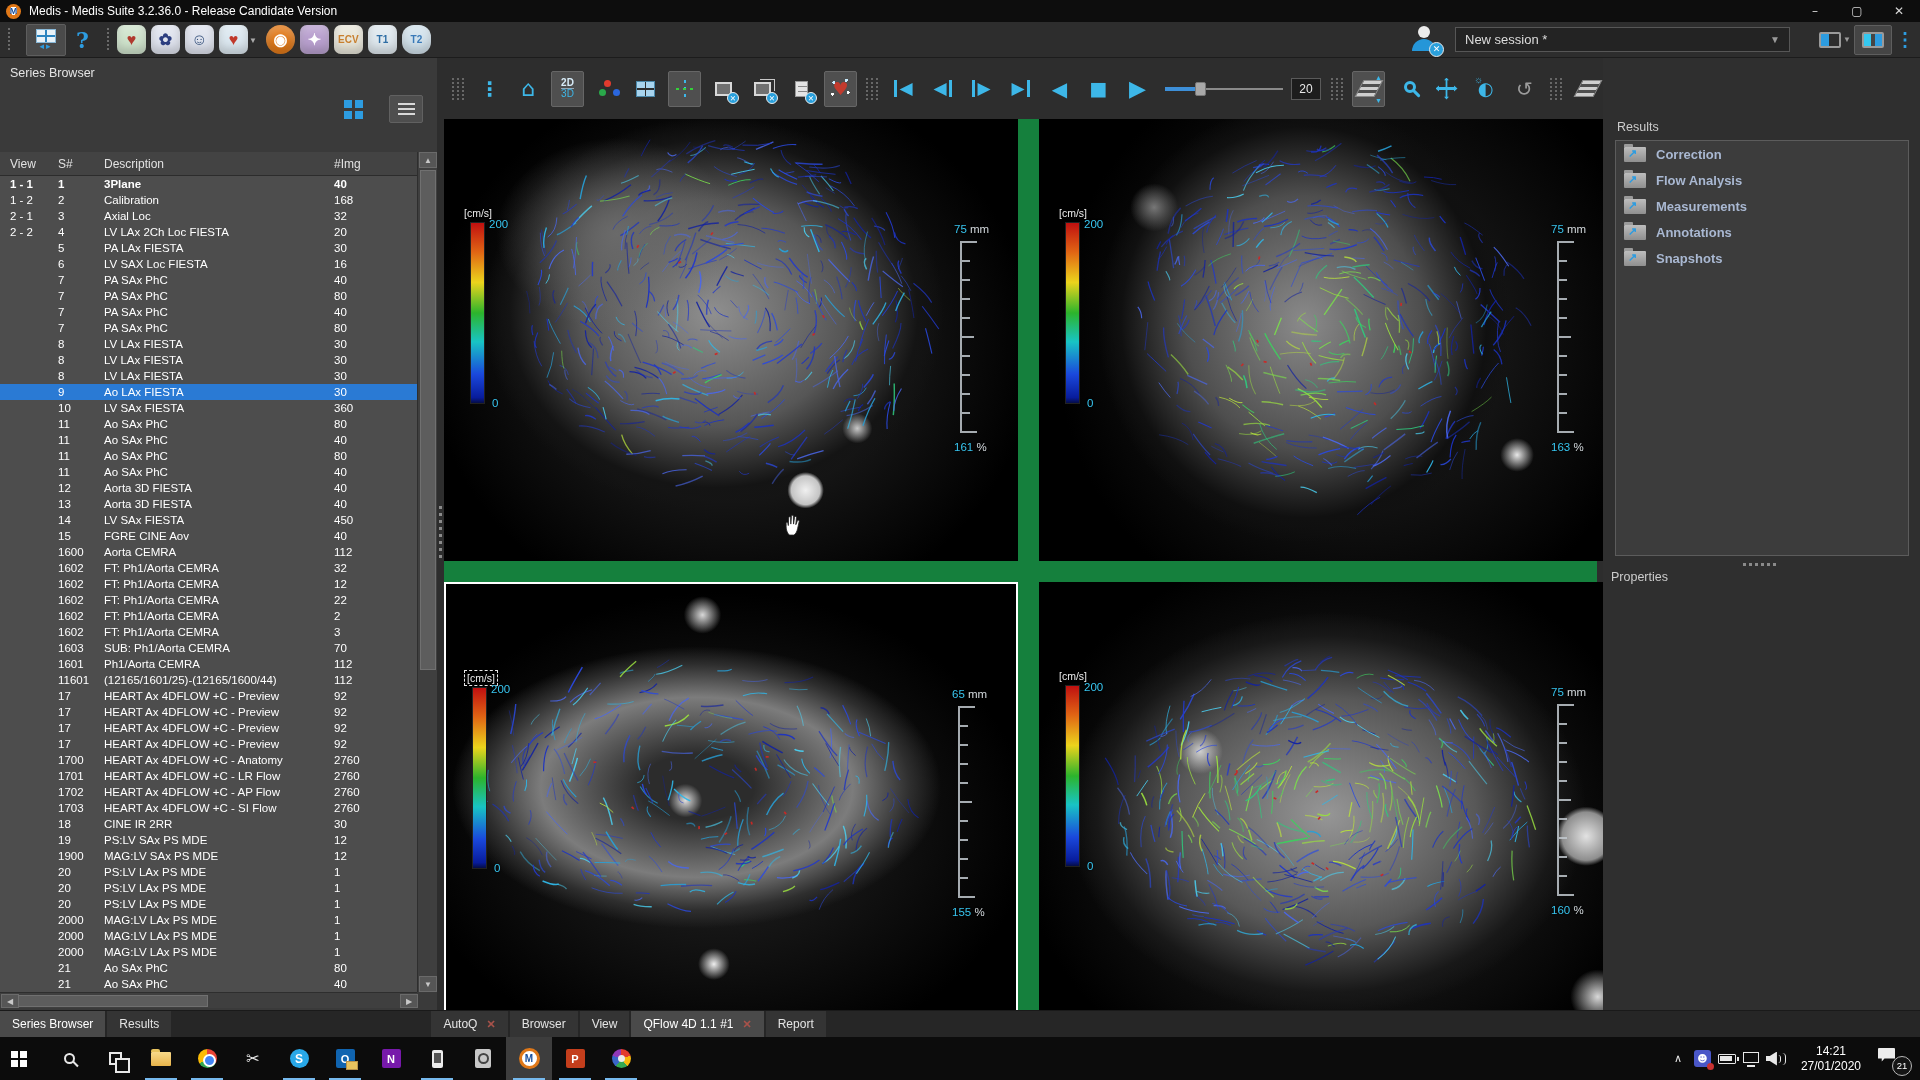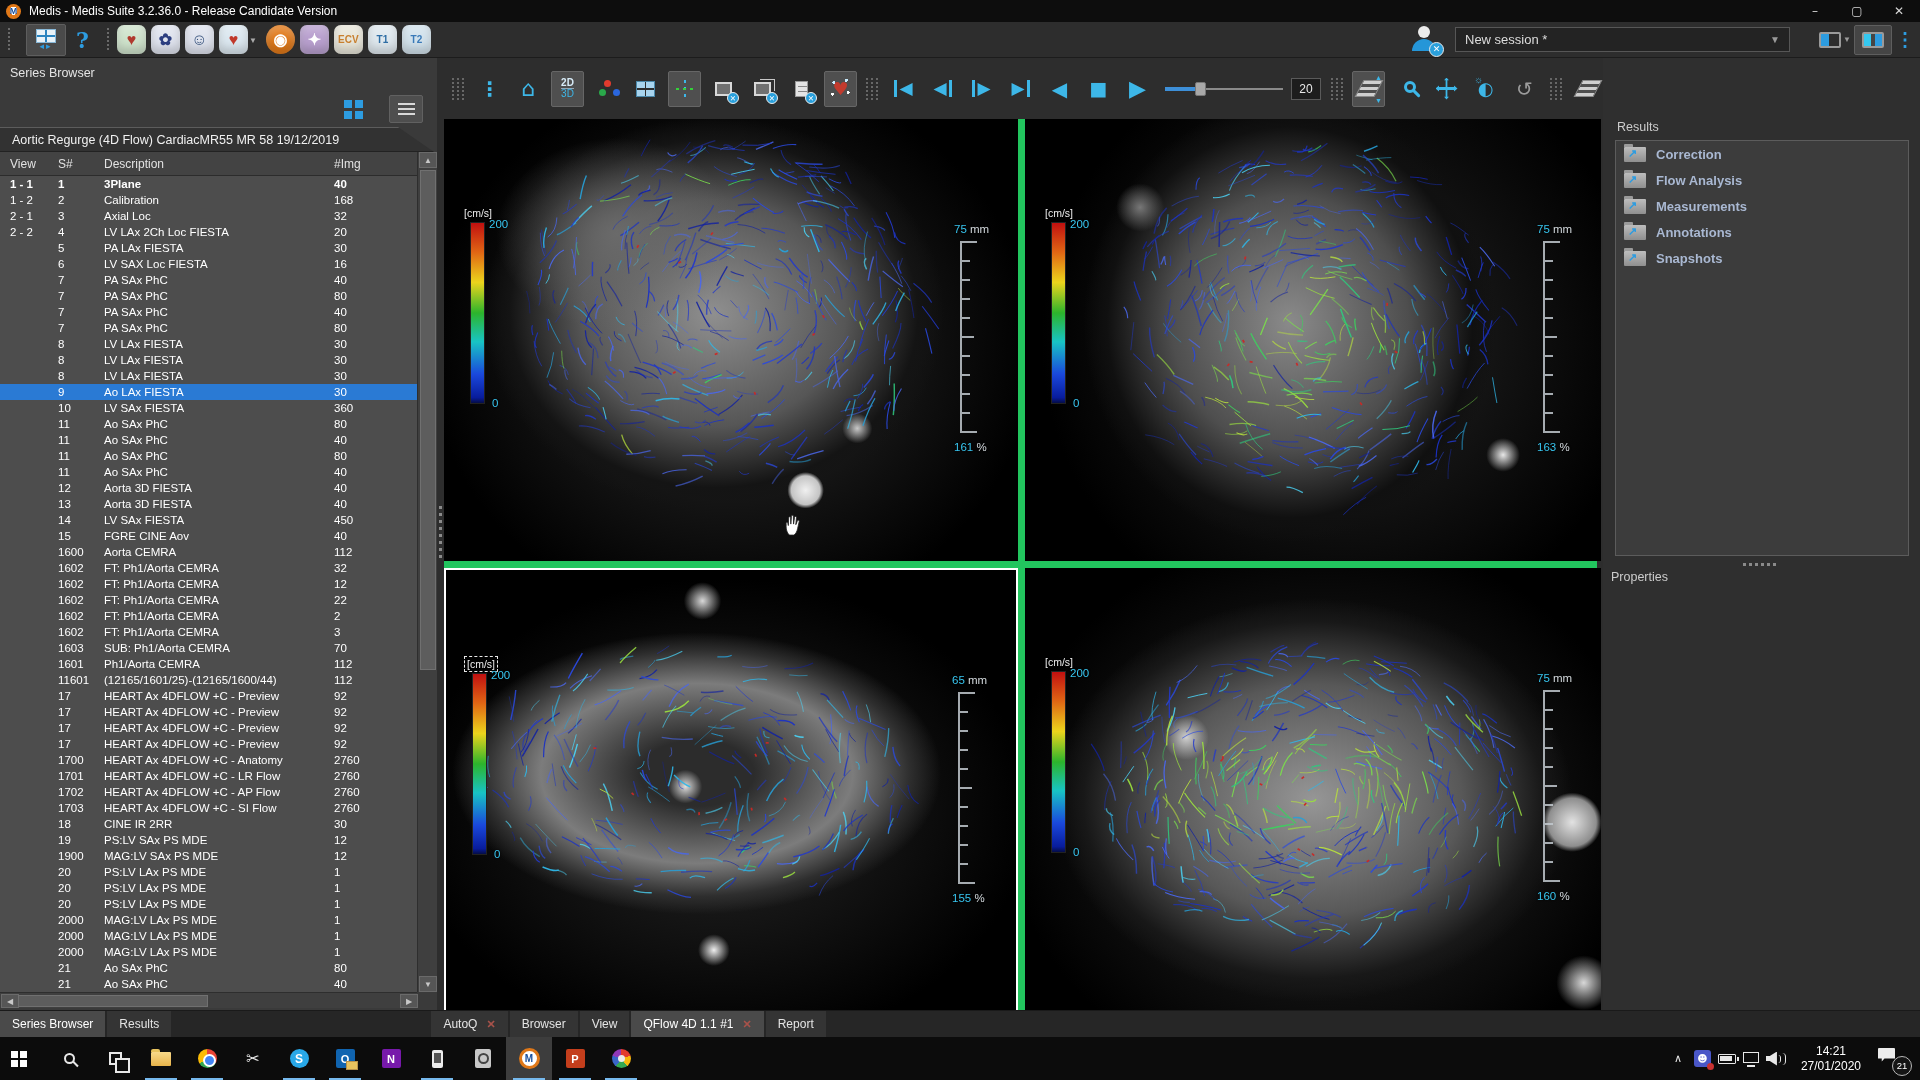--- a/index.html
+++ b/index.html
@@ -152,22 +152,22 @@
   .abcic{font-size:9px;font-weight:bold;color:#b4b4b4;line-height:9px;text-align:center}
   .camic{width:20px;height:14px;background:#bdbdbd;border-radius:2px;position:relative}
   .camic::before{content:"";position:absolute;left:3px;top:-3px;width:6px;height:3px;background:#bdbdbd}
   .camic::after{content:"";position:absolute;left:7px;top:3px;width:8px;height:8px;border-radius:50%;background:#5a5a5a;border:1px solid #888}
   .clipic{width:14px;height:17px;background:#b5b5b5;border-radius:2px;position:relative}
   .clipic::before{content:"";position:absolute;left:3px;top:-2px;width:7px;height:4px;background:#8a8a8a;border-radius:1px}
   .clipic::after{content:"";position:absolute;right:-3px;bottom:-2px;width:9px;height:11px;background:#ececec;border:1px solid #888}
   .sepline{width:1px;height:30px;background:#555;margin:0 6px}
 
   
-  #viewports{position:absolute;left:444px;top:119px;width:1153px;height:891px;background:#22c55e;
-    display:grid;grid-template-columns:574px 576px;grid-template-rows:442px 446px;gap:7px}
+  #viewports{position:absolute;left:444px;top:119px;width:1153px;height:891px;background:#15803d;
+    display:grid;grid-template-columns:574px 576px;grid-template-rows:442px 446px;gap:21px}
   .viewport{position:relative;background:#000;overflow:hidden}
   .viewport.selected{border:2px solid #fff}
   .anatomy{position:absolute;inset:0}
   .flowsvg{position:absolute;inset:0}
   .colorbar{position:absolute;left:18px;top:84px;width:70px;color:#e8e8e8}
   .cb-label{font-size:10.5px;color:#ececec;text-shadow:0 0 2px #000;display:inline-block;padding:1px 2px}
   .cb-label.boxed{border:1px dashed #e8e8e8}
   .cb-bar{position:absolute;left:8px;top:19px;width:15px;height:182px;border:1px solid #222;
     background:linear-gradient(to bottom,#c01010 0%,#e06414 16%,#ecd41c 33%,#2cb42c 50%,#18c4c4 66%,#1a48dc 84%,#081c9c 97%,#050d46 100%)}
   .cb-max{position:absolute;left:27px;top:15px;font-size:11.5px;color:#38c6f0;text-shadow:0 0 2px #000}
@@ -328,21 +328,21 @@
         </button>
         <button class="appic" style="background: rgb(185, 160, 207);">
           <span style="color: rgb(255, 255, 255); font-size: 16px;">✦</span>
         </button>
         <button class="appic" style="background: rgb(232, 230, 218);">
           <span style="color: rgb(200, 127, 47); font-size: 10px;">ECV</span>
         </button>
         <button class="appic" style="background: rgb(223, 232, 238);">
           <span style="color: rgb(46, 109, 164); font-size: 10px;">T1</span>
         </button>
-        <button class="appic" style="background: rgb(210, 226, 236);">
+        <button class="appic" style="background: rgb(210, 226, 236); border-radius: 12px;">
           <span style="color: rgb(58, 122, 184); font-size: 10px;">T2</span>
         </button>
       </div>
     <div id="session-area">
       <span class="userx">
         <span class="head"></span>
         <span class="body"></span>
         <span class="xb">✕</span>
       </span>
       <div id="session-combo">
@@ -364,23 +364,20 @@
     <div id="lp-head">
       <span id="lp-title">Series Browser</span>
       <div id="lp-icons">
         <button class="lpbtn">
             <span class="thumbic"></span>
           </button>
         <button class="lpbtn on">
             <span class="listic"></span>
           </button>
       </div>
-    </div>
-    <div id="study-tab">
-      <span>Aortic Regurge (4D Flow) CardiacMR55 MR 58 19/12/2019</span>
     </div>
     <div id="col-head">
       <span class="c-view">View</span>
       <span class="c-s">S#</span>
       <span class="c-desc">Description</span>
       <span class="c-img">#Img</span>
     </div>
     <div id="series-list">
         <div class="srow bold">
           <span class="c-view">1 - 1</span>

